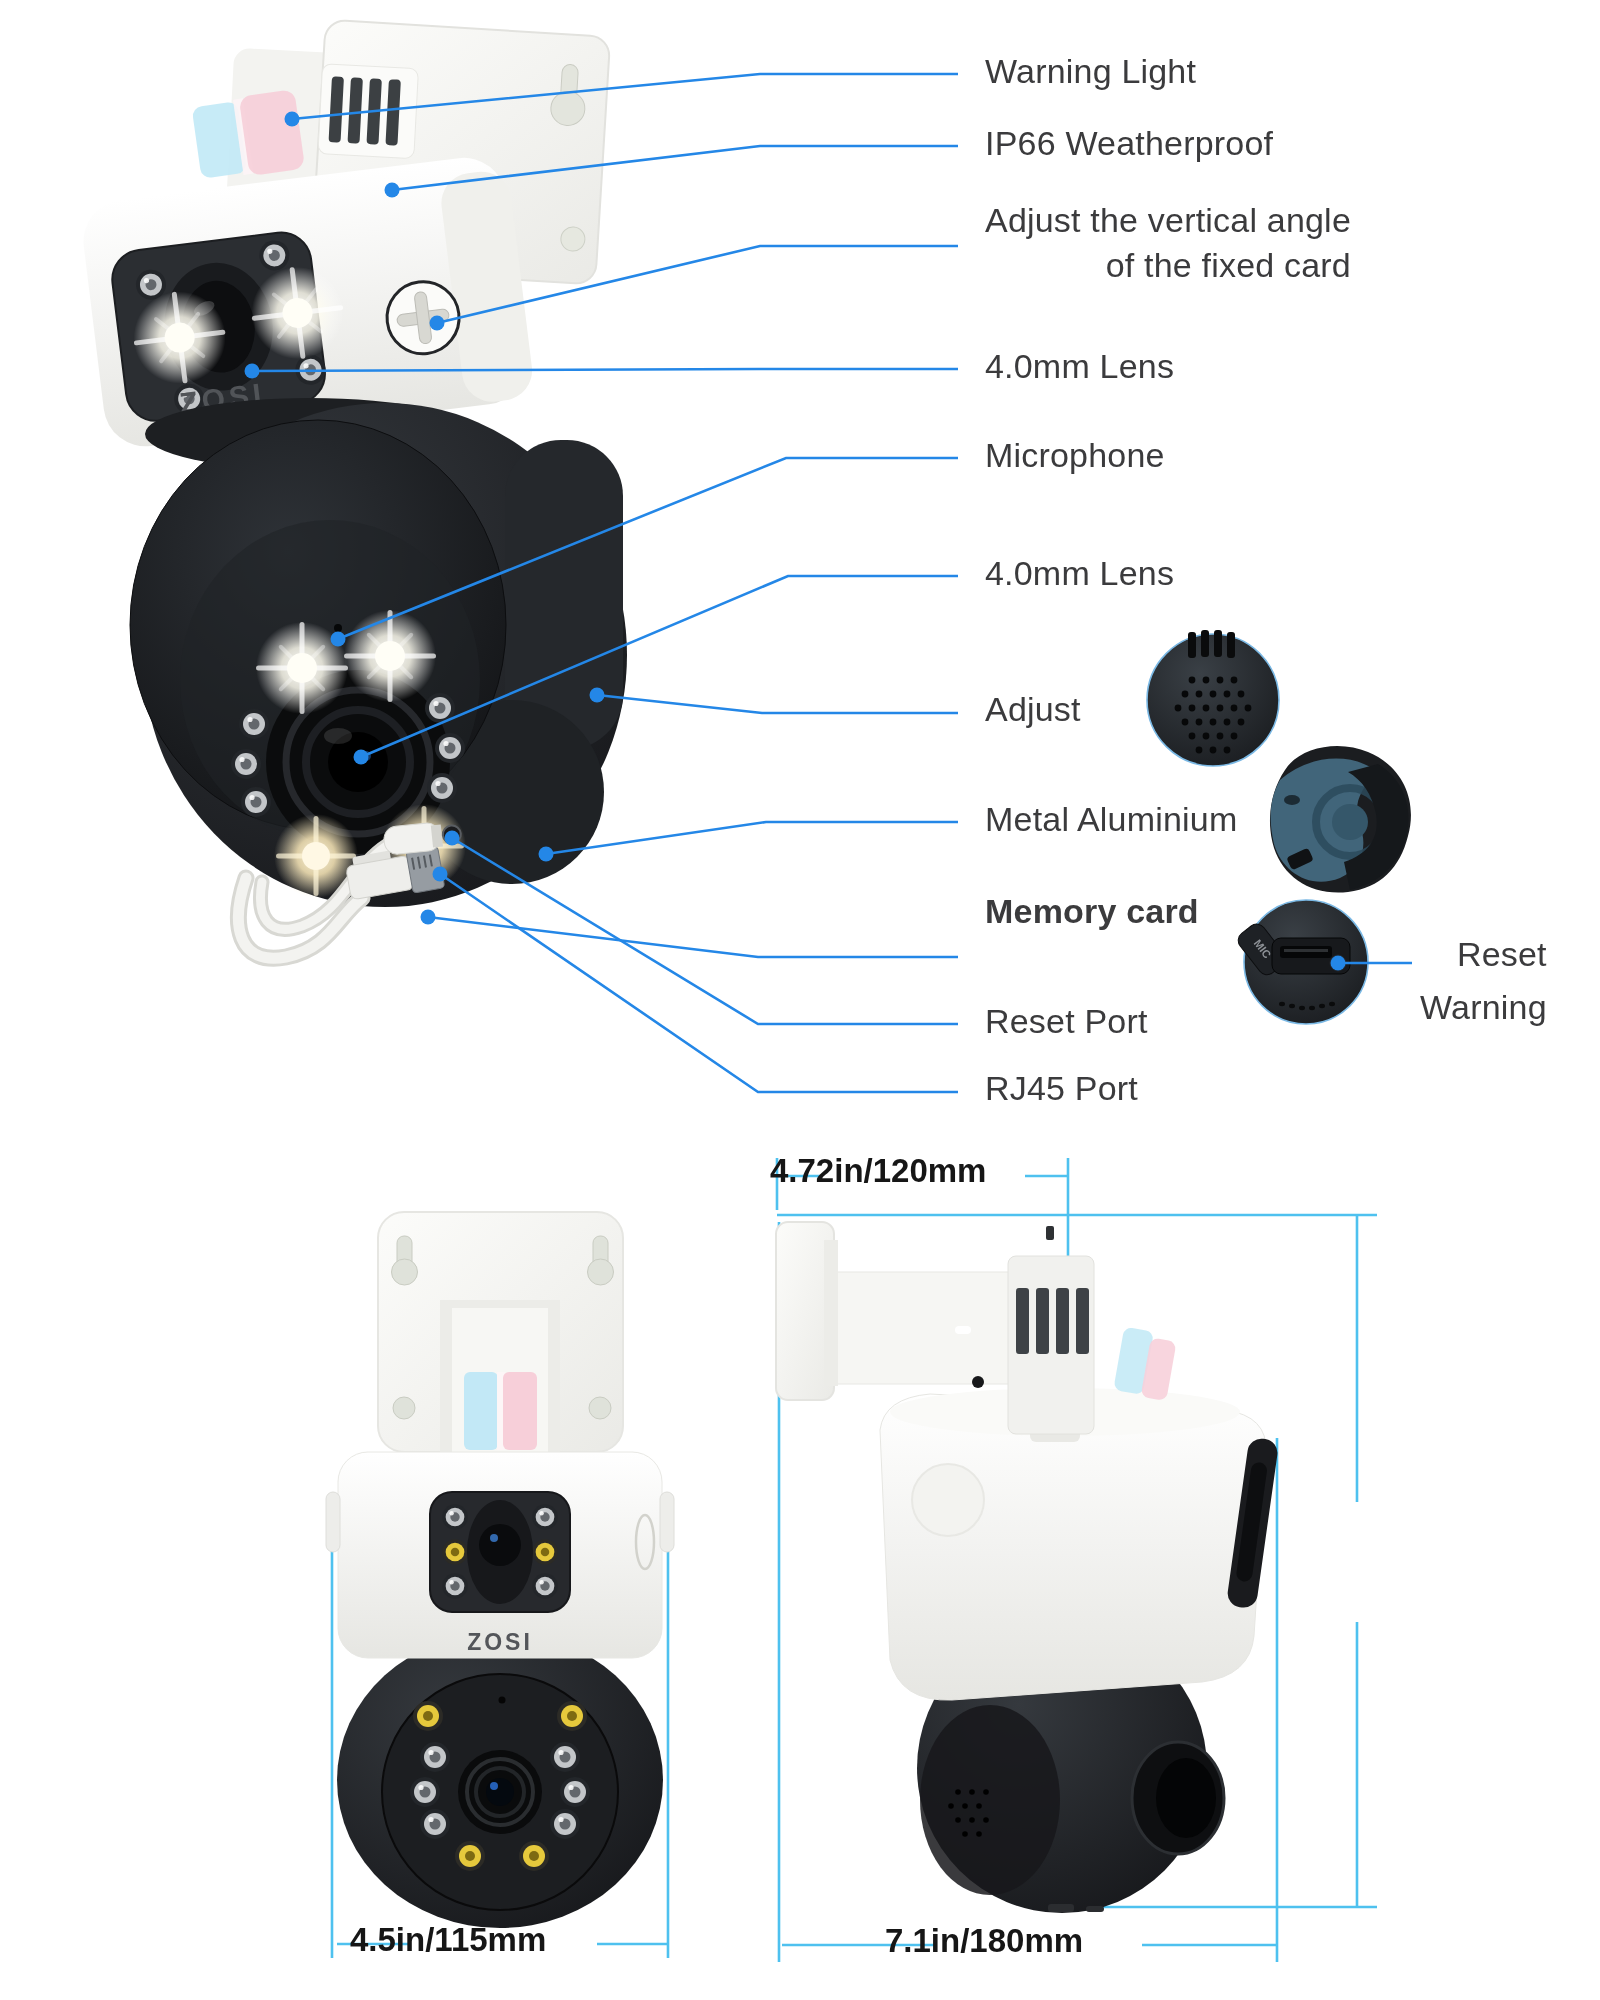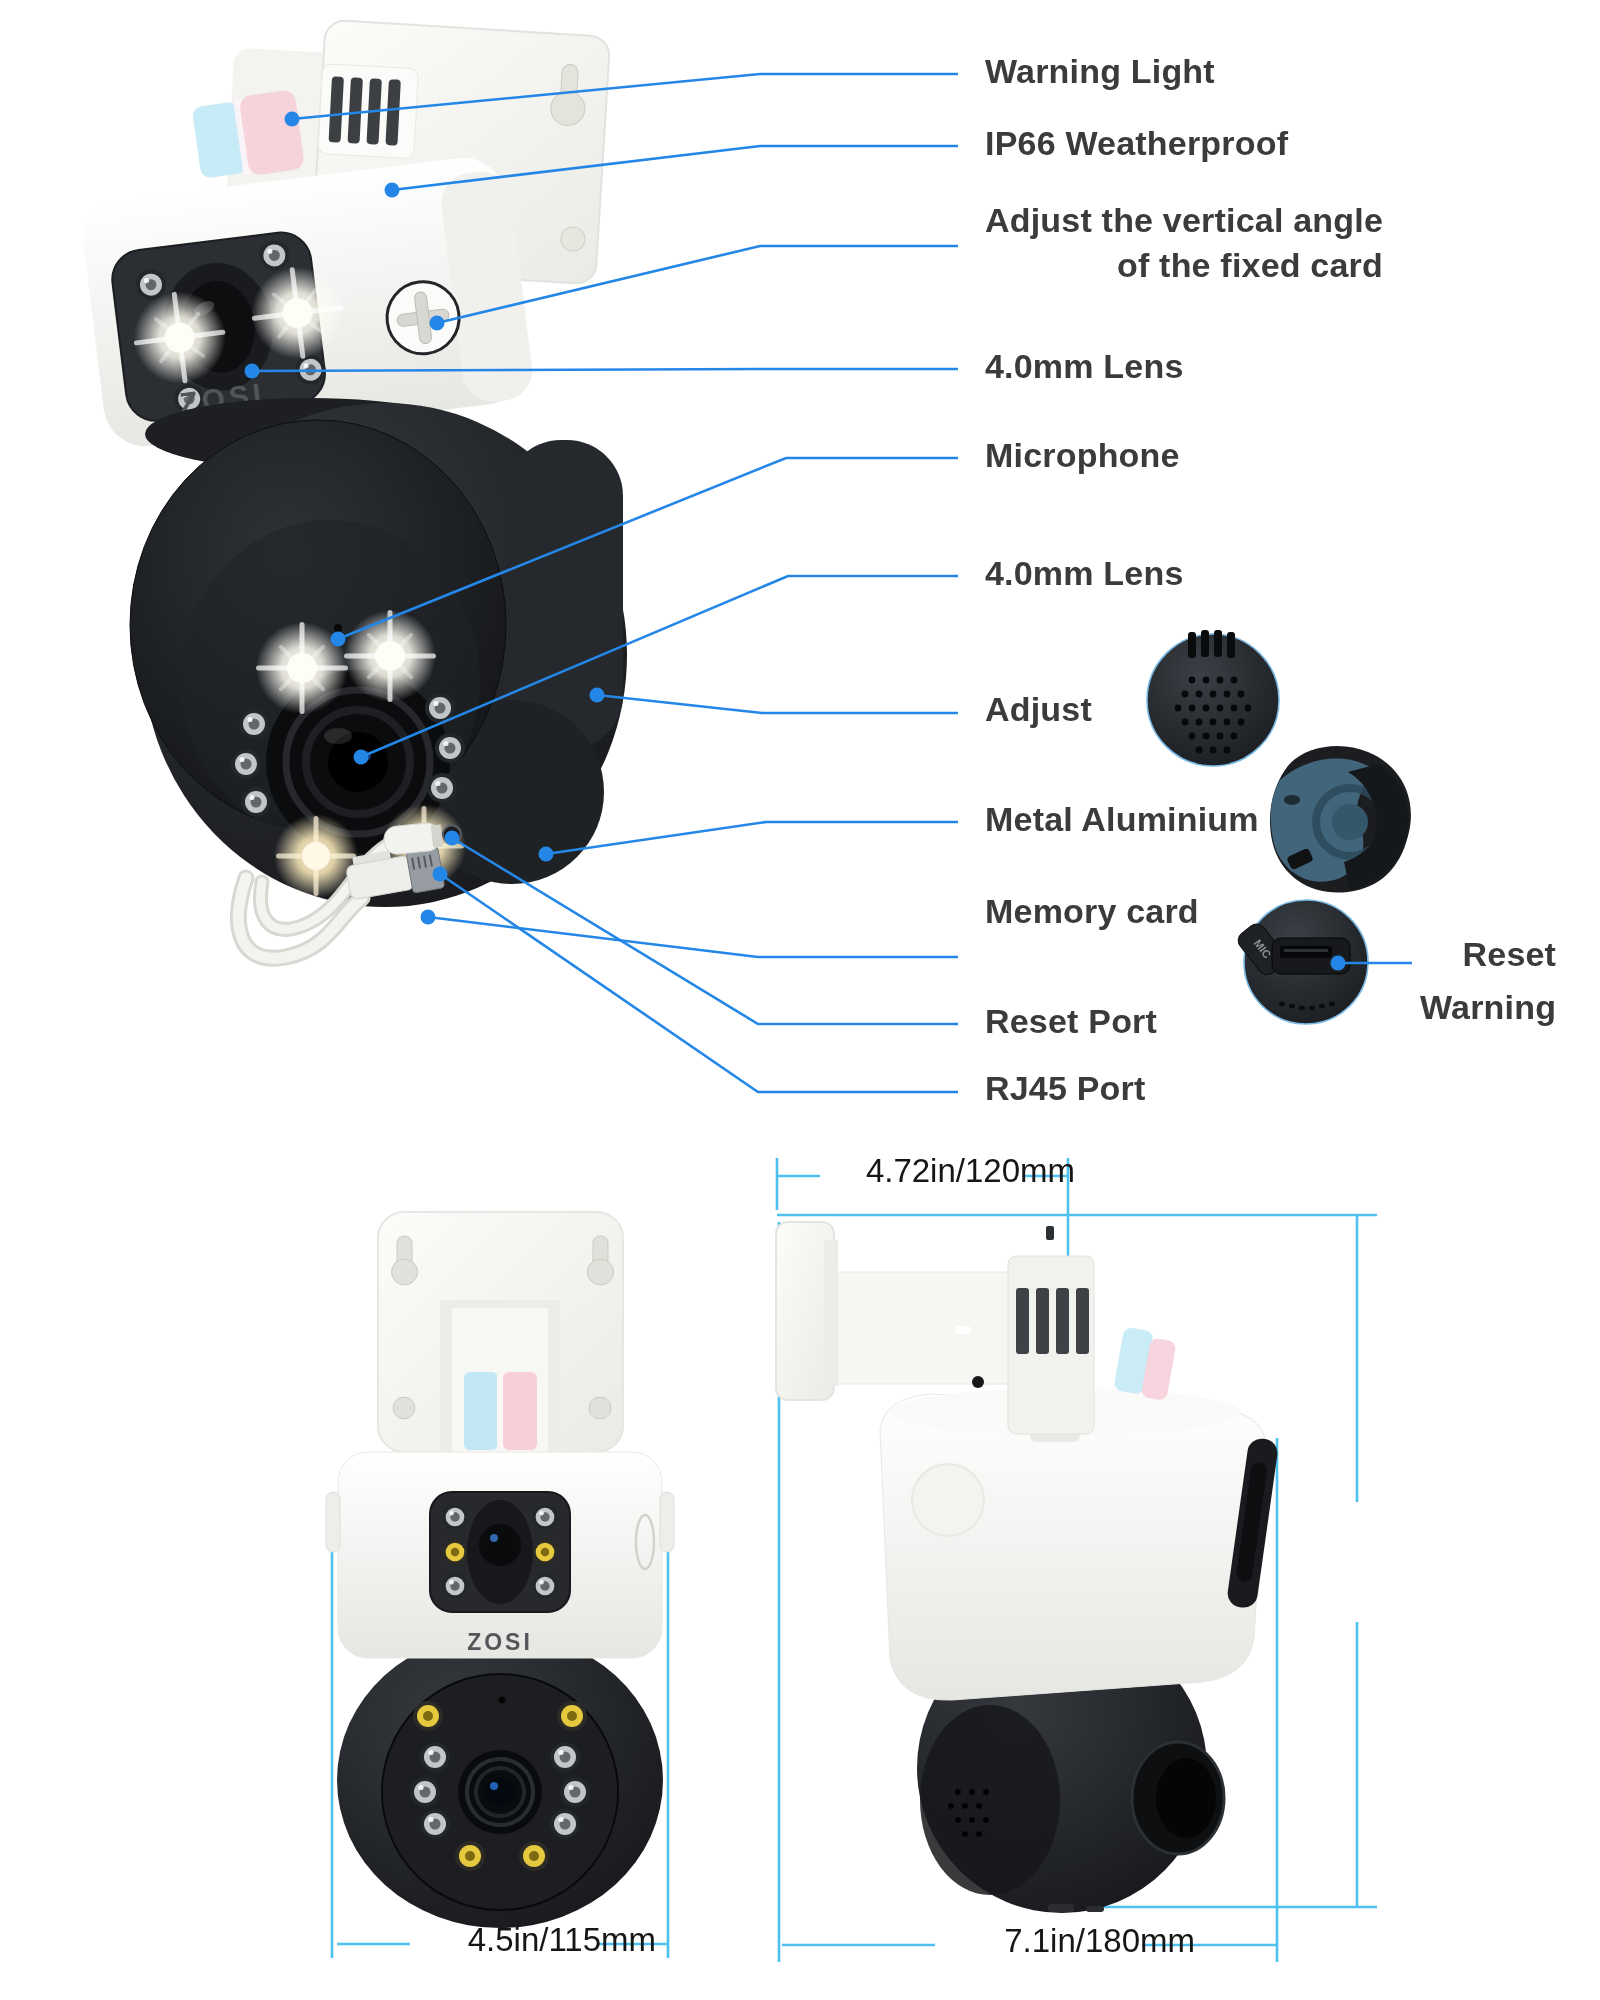--- a/index.html
+++ b/index.html
@@ -1,35 +1,35 @@
 <!DOCTYPE html>
 <html><head>
 <meta charset="utf-8">
 <style>
   html,body{margin:0;padding:0;background:#ffffff;}
   #canvas{position:relative;width:1600px;height:2000px;background:#ffffff;overflow:hidden;
           font-family:"Liberation Sans",sans-serif;}
   #scene{position:absolute;left:0;top:0;}
-  .lbl{position:absolute;font-family:"Liberation Sans",sans-serif;font-size:34px;font-weight:700;
+  .lbl{position:absolute;font-family:"Liberation Sans",sans-serif;font-size:34px;font-weight:400;
        color:#3b3b3d;white-space:nowrap;letter-spacing:.2px;}
   .lbl.two{line-height:45px;text-align:right;}
   #lbl-warning{left:985px;top:52px}
   #lbl-ip66{left:985px;top:124px}
   #lbl-adjust{left:985px;top:198px}
   #lbl-lens-top{left:985px;top:347px}
   #lbl-mic{left:985px;top:436px}
   #lbl-lens-bottom{left:985px;top:554px}
   #lbl-speaker{left:985px;top:690px}
   #lbl-metal{left:985px;top:800px}
   #lbl-memory{left:985px;top:892px;font-weight:700}
   #lbl-power{left:985px;top:1002px}
   #lbl-rj45{left:985px;top:1069px}
   #lbl-reset{left:1420px;top:928px;line-height:53px}
-  .dim{position:absolute;font-family:"Liberation Sans",sans-serif;font-size:33px;font-weight:400;
-       color:#161616;text-align:right;white-space:nowrap;}
+  .dim{position:absolute;font-family:"Liberation Sans",sans-serif;font-size:33px;font-weight:700;
+       color:#161616;text-align:left;white-space:nowrap;}
   #dim-bracket{left:770px;top:1152px;width:305px}
   #dim-height{left:1282px;top:1508px;width:156px;line-height:46px}
   #dim-front{left:350px;top:1921px;width:306px}
   #dim-depth{left:885px;top:1922px;width:310px}
 </style>
 </head>
 <body>
 
 <div id="canvas">
 

